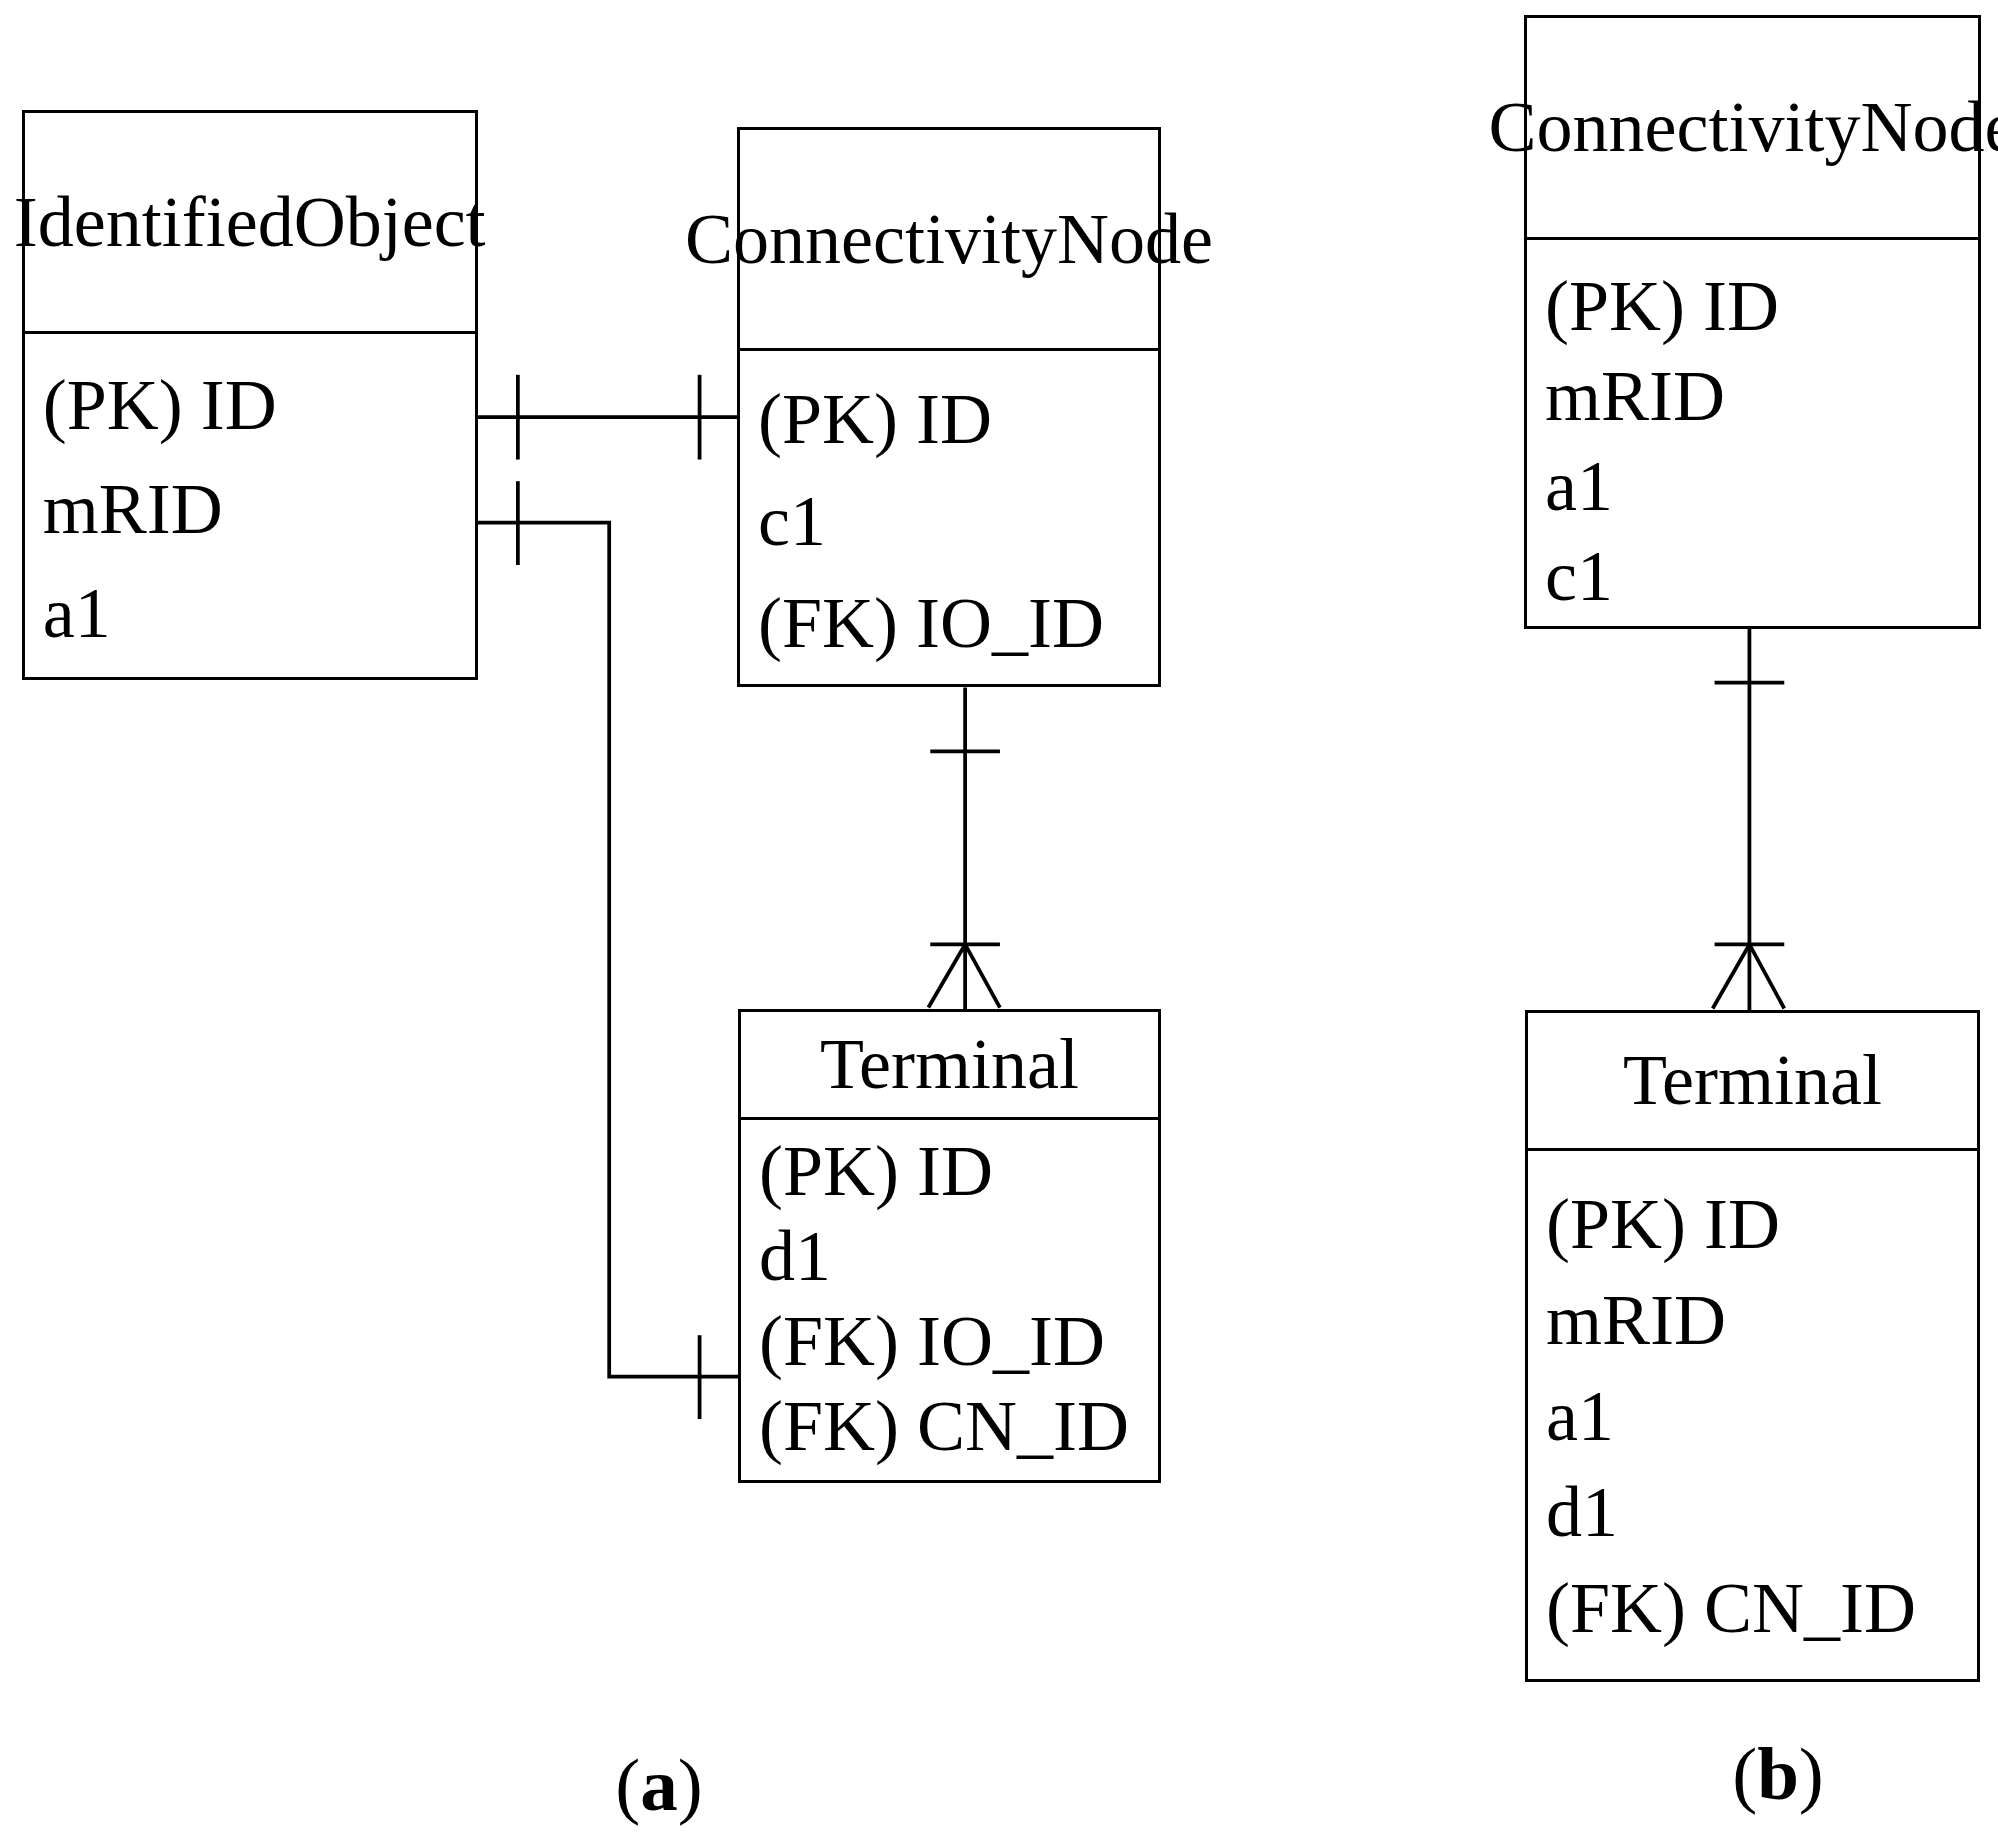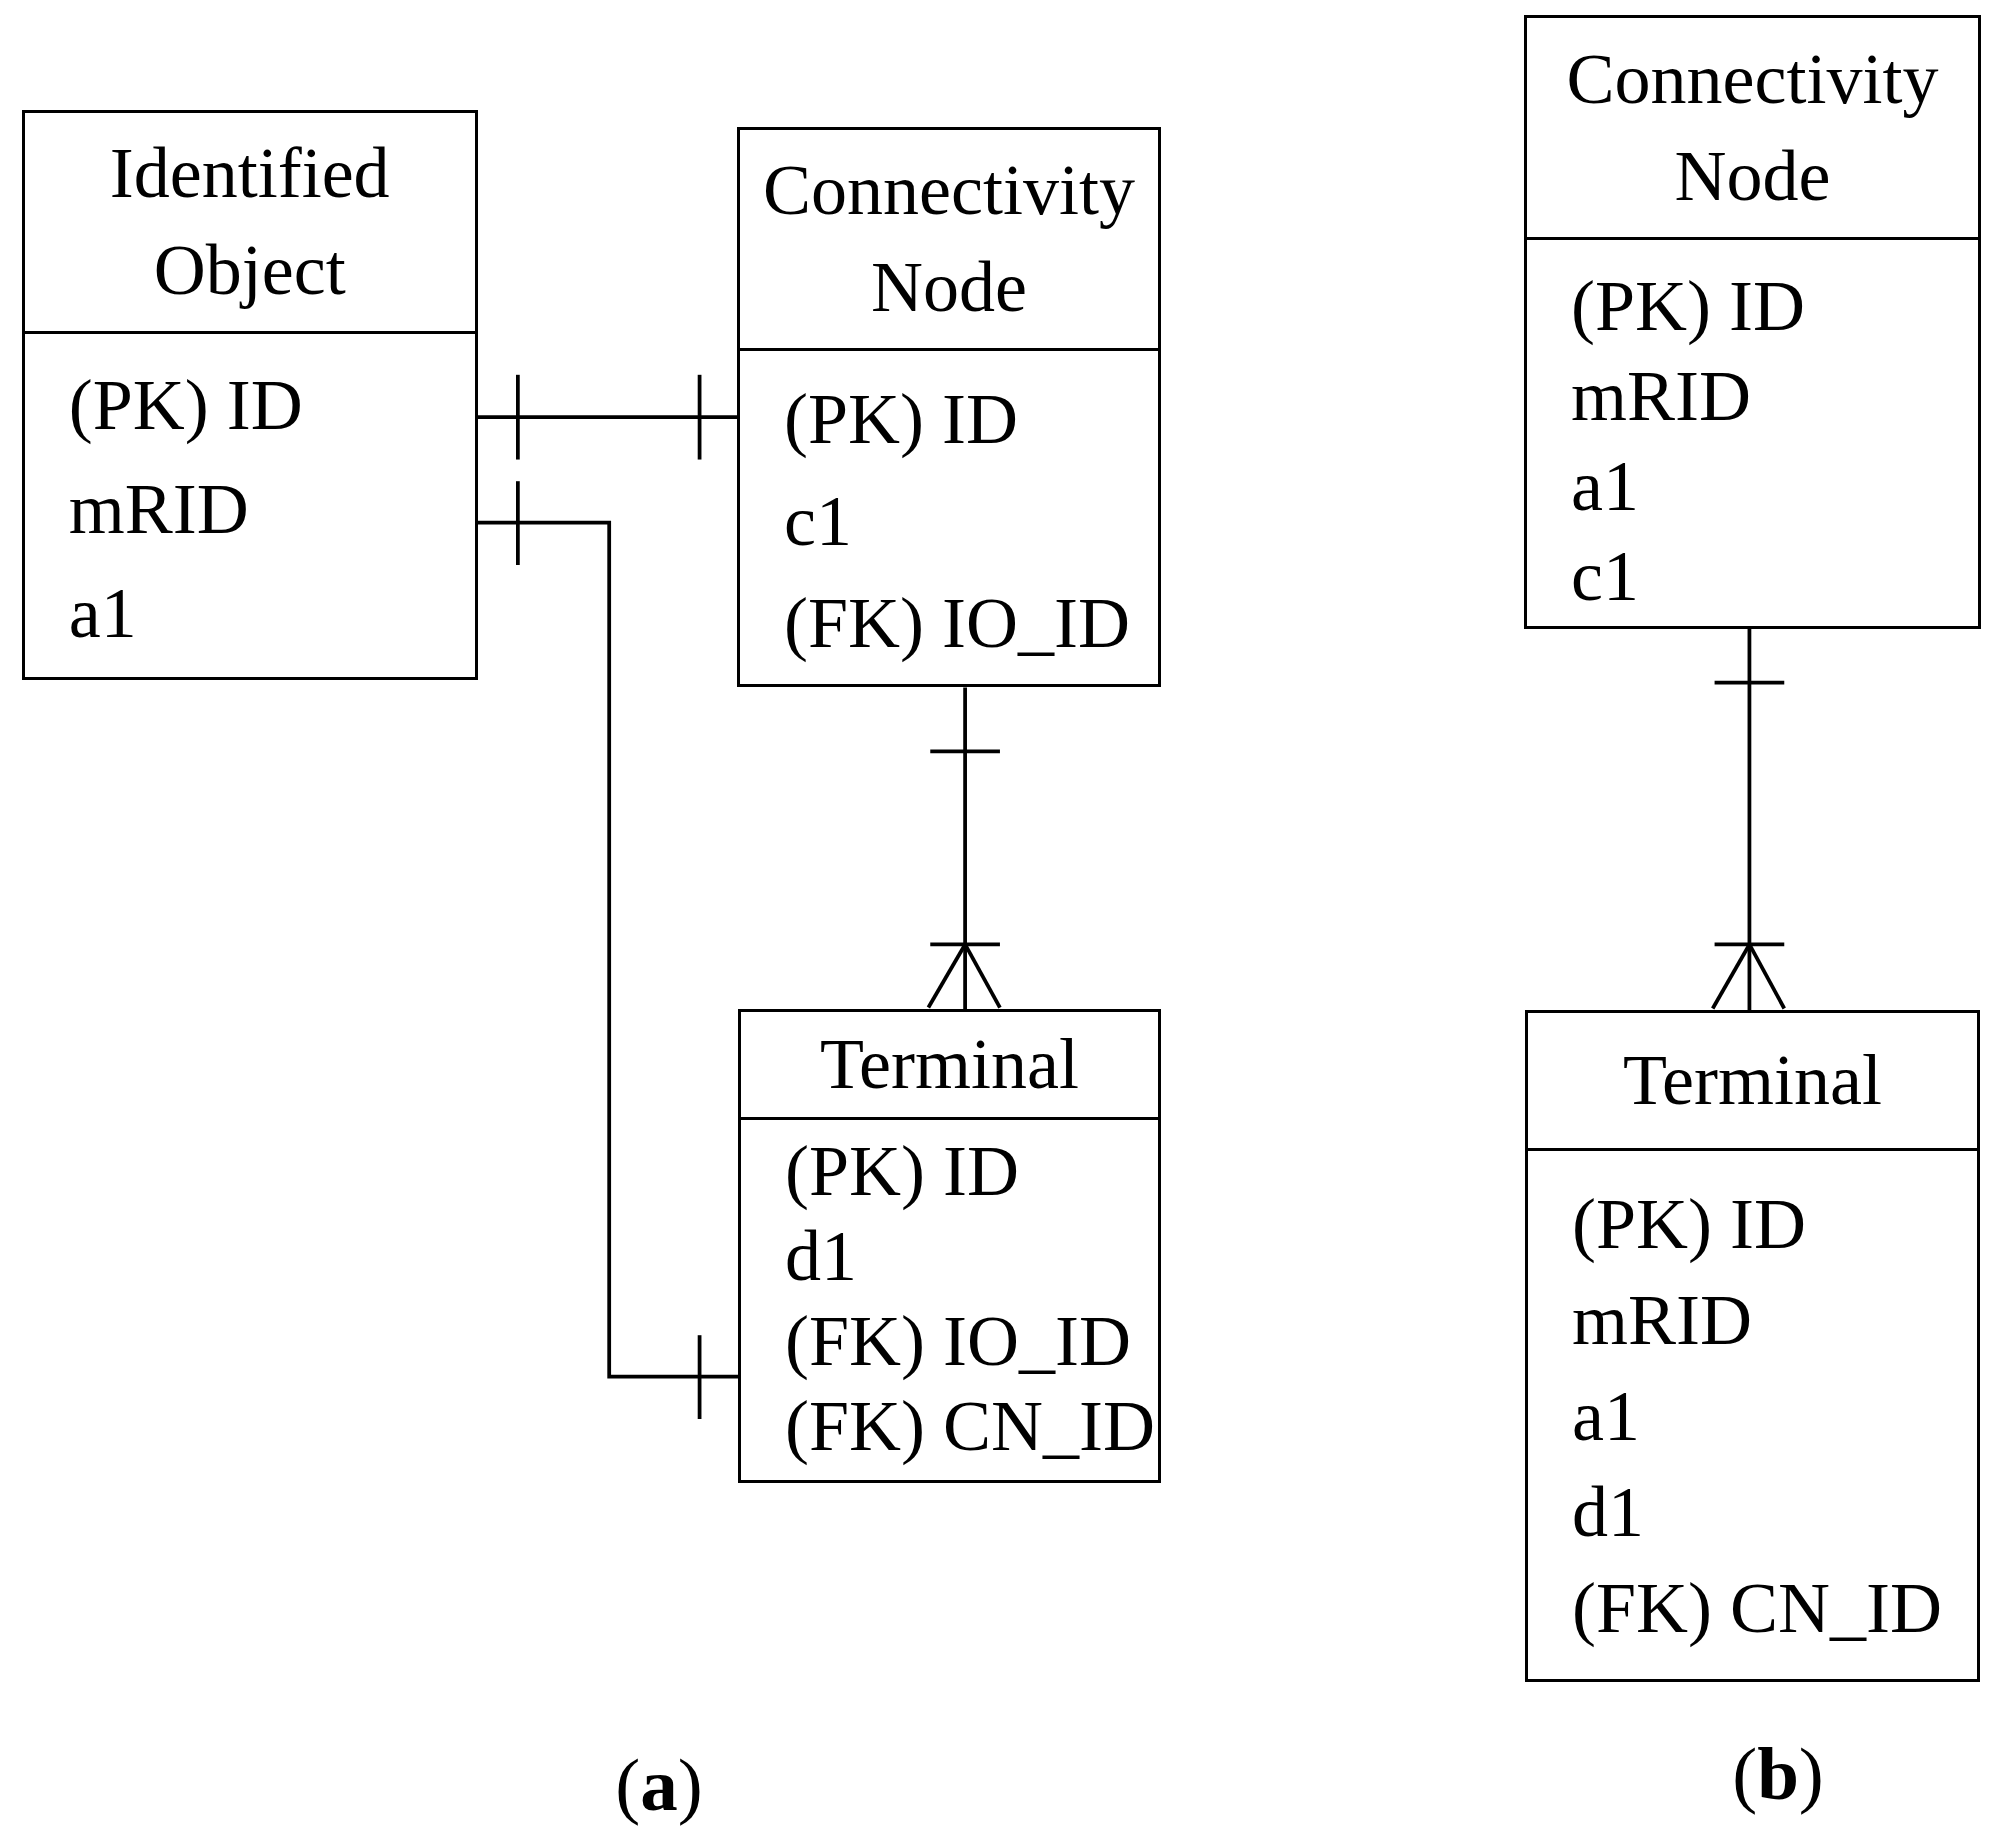--- a/index.html
+++ b/index.html
@@ -12,29 +12,29 @@
     overflow:hidden;
   }
   .wires{position:absolute;left:0;top:0;width:1998px;height:1839px;}
   .entity{
     position:absolute;
     border:3.8px solid #000;
     box-sizing:border-box;
     background:#ffffff;
   }
   .entity-header{
-    display:flex;flex-direction:column;
+    display:flex;flex-direction:row;
     align-items:center;justify-content:center;
     border-bottom:3.8px solid #000;
   }
   .title-line{
     font-size:72px;line-height:97px;
     text-align:center;white-space:nowrap;
   }
-  .entity-attrs{box-sizing:border-box;padding-left:44px;}
+  .entity-attrs{box-sizing:border-box;padding-left:18px;}
   .attr{font-size:72px;white-space:nowrap;}
   .caption{
     position:absolute;
     font-size:75px;line-height:85px;
     text-align:center;white-space:nowrap;
   }
   .caption .cap-letter{font-weight:bold;}
 </style>
 </head>
 <body>

